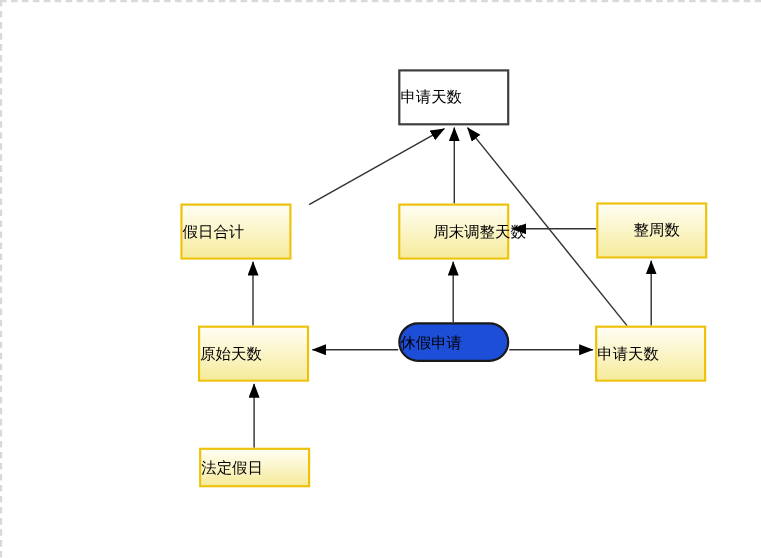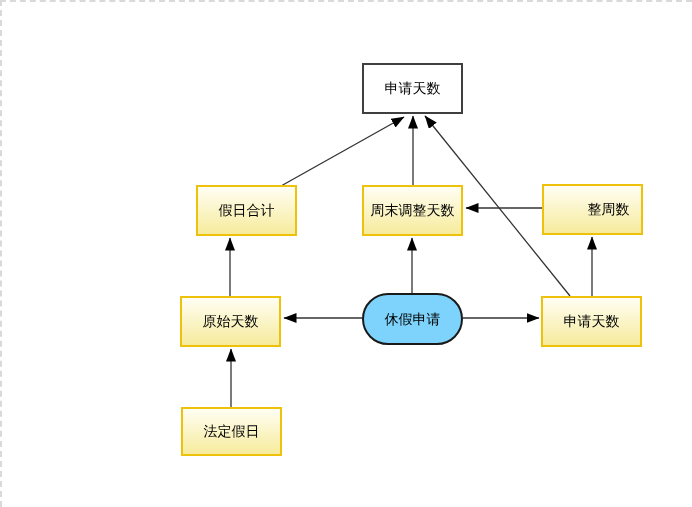--- a/index.html
+++ b/index.html
@@ -32,21 +32,20 @@
     left: 0; top: 0;
     width: 692px; height: 507px;
     pointer-events: none;
   }
   #edge-layer line { pointer-events: stroke; }
   .node {
     position: absolute;
     box-sizing: border-box;
     display: flex;
     align-items: center;
-    justify-content: center;
     font-size: 14px;
     color: #000000;
     text-align: center;
     line-height: 1.2;
     cursor: default;
     white-space: nowrap;
   }
   .node.shape-rect { border-radius: 0; }
   .node.shape-stadium { border-radius: 26px; }
 </style>
@@ -72,35 +71,35 @@
       <line x1="362" y1="318" x2="284" y2="318" stroke="#333333" stroke-width="1.3" marker-end="url(#arrowhead)"></line>
       <line x1="463" y1="318" x2="539" y2="318" stroke="#333333" stroke-width="1.3" marker-end="url(#arrowhead)"></line>
       <line x1="230" y1="296" x2="230" y2="238" stroke="#333333" stroke-width="1.3" marker-end="url(#arrowhead)"></line>
       <line x1="231" y1="407" x2="231" y2="349" stroke="#333333" stroke-width="1.3" marker-end="url(#arrowhead)"></line>
     </svg>
 
   <div id="node-layer">
       <div class="node shape-rect" style="left: 362px; top: 63px; width: 101px; height: 51px; border: 2px solid rgb(63, 63, 63); color: rgb(0, 0, 0); background: rgb(255, 255, 255);">
         <span>申请天数</span>
       </div>
-      <div class="node shape-rect" style="left: 196px; top: 185px; width: 101px; height: 51px; border: 2px solid rgb(238, 194, 11); color: rgb(0, 0, 0); background: linear-gradient(rgb(255, 254, 243) 0%, rgb(246, 235, 156) 100%);">
+      <div class="node shape-rect" style="left: 164px; top: 185px; width: 101px; height: 51px; border: 2px solid rgb(238, 194, 11); color: rgb(0, 0, 0); background: linear-gradient(rgb(255, 254, 243) 0%, rgb(246, 235, 156) 100%);">
         <span>假日合计</span>
       </div>
-      <div class="node shape-rect" style="left: 362px; top: 185px; width: 101px; height: 51px; border: 2px solid rgb(238, 194, 11); color: rgb(0, 0, 0); background: linear-gradient(rgb(255, 254, 243) 0%, rgb(246, 235, 156) 100%);">
+      <div class="node shape-rect" style="left: 362px; top: 185px; width: 101px; height: 51px; border: 2px solid rgb(238, 194, 11); color: rgb(0, 0, 0); background: linear-gradient(rgb(255, 254, 243) 0%, rgb(246, 235, 156) 100%); padding-left: 30px;">
         <span>周末调整天数</span>
       </div>
       <div class="node shape-rect" style="left: 542px; top: 184px; width: 101px; height: 51px; border: 2px solid rgb(238, 194, 11); color: rgb(0, 0, 0); background: linear-gradient(rgb(255, 254, 243) 0%, rgb(246, 235, 156) 100%); padding-left: 32px;">
         <span>整周数</span>
       </div>
       <div class="node shape-rect" style="left: 180px; top: 296px; width: 101px; height: 51px; border: 2px solid rgb(238, 194, 11); color: rgb(0, 0, 0); background: linear-gradient(rgb(255, 254, 243) 0%, rgb(246, 235, 156) 100%);">
         <span>原始天数</span>
       </div>
-      <div class="node shape-stadium" style="left: 362px; top: 293px; width: 101px; height: 52px; border: 2px solid rgb(26, 26, 26); color: rgb(0, 0, 0); background: #7dd3fc;">
+      <div class="node shape-stadium" style="left: 362px; top: 293px; width: 101px; height: 36px; border: 2px solid rgb(26, 26, 26); color: rgb(0, 0, 0); background: #1d4ed8;">
         <span>休假申请</span>
       </div>
       <div class="node shape-rect" style="left: 541px; top: 296px; width: 101px; height: 51px; border: 2px solid rgb(238, 194, 11); color: rgb(0, 0, 0); background: linear-gradient(rgb(255, 254, 243) 0%, rgb(246, 235, 156) 100%);">
         <span>申请天数</span>
       </div>
-      <div class="node shape-rect" style="left: 181px; top: 407px; width: 101px; height: 49px; border: 2px solid rgb(238, 194, 11); color: rgb(0, 0, 0); background: linear-gradient(rgb(255, 254, 243) 0%, rgb(246, 235, 156) 100%);">
+      <div class="node shape-rect" style="left: 181px; top: 407px; width: 101px; height: 36px; border: 2px solid rgb(238, 194, 11); color: rgb(0, 0, 0); background: linear-gradient(rgb(255, 254, 243) 0%, rgb(246, 235, 156) 100%);">
         <span>法定假日</span>
       </div>
     </div>
 </div>
 
 </body></html>

